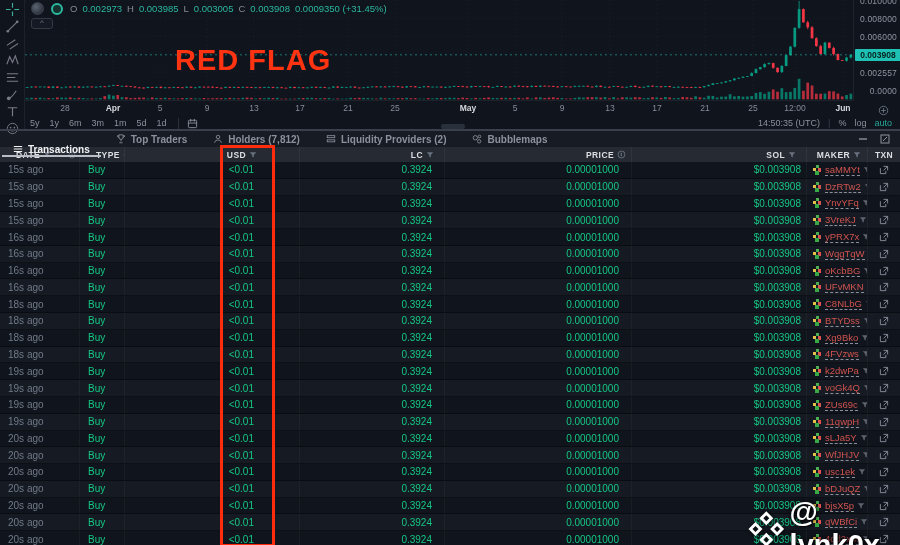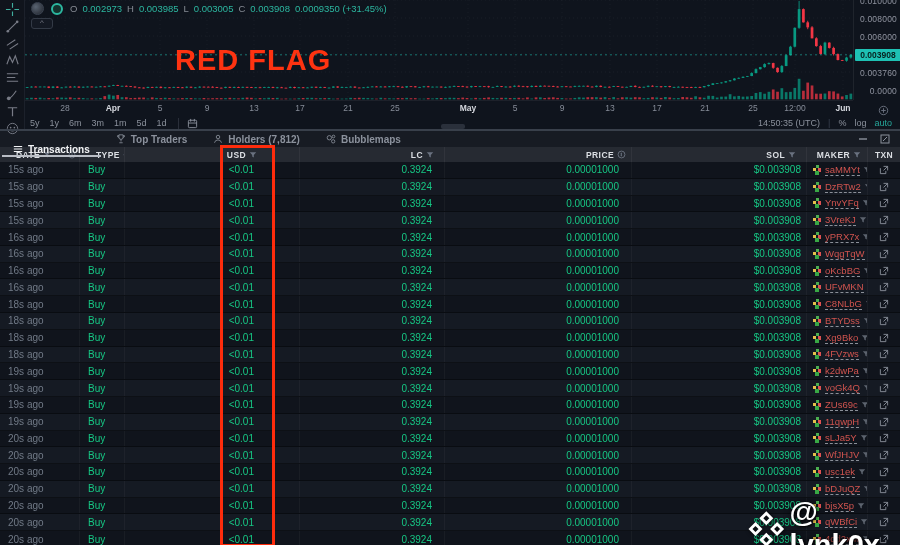--- a/index.html
+++ b/index.html
@@ -776,21 +776,21 @@
       <div class="legend-collapse">^</div>
     </div>
 
     <div class="red-flag">RED FLAG</div>
 
     <div class="price-axis">
       <div class="last-price" style="top: 48.828px;">0.003908</div>
     <span class="ytick" style="top: -4px;">0.010000</span>
         <span class="ytick" style="top: 14px;">0.008000</span>
         <span class="ytick" style="top: 32px;">0.006000</span>
-        <span class="ytick" style="top: 68px;">0.003760</span>
+        <span class="ytick" style="top: 68px;">0.002557</span>
         <span class="ytick" style="top: 86px;">0.0000</span>
       </div>
 
     <div class="time-axis">
         <span class="xtick" style="left: 25px;">28</span>
         <span class="xtick major" style="left: 73px;">Apr</span>
         <span class="xtick" style="left: 120px;">5</span>
         <span class="xtick" style="left: 167px;">9</span>
         <span class="xtick" style="left: 214px;">13</span>
         <span class="xtick" style="left: 260px;">17</span>
@@ -860,20 +860,29 @@
           <span>Top Traders</span>
         </div>
         <div class="tab">
           <span class="tab-ic">
             <svg width="10" height="10" viewBox="0 0 12 12">
               <circle cx="6" cy="3.6" r="2.1" fill="none" stroke="currentColor"></circle>
               <path d="M1.8 10.5a4.3 4.3 0 0 1 8.4 0" fill="none" stroke="currentColor"></path>
             </svg>
           </span>
           <span>Holders (7,812)</span>
+        </div>
+        <div class="tab">
+          <span class="tab-ic">
+            <svg width="10" height="10" viewBox="0 0 12 12">
+              <rect x="1.5" y="2" width="9" height="2.4" fill="none" stroke="currentColor"></rect>
+              <rect x="1.5" y="7" width="9" height="2.4" fill="none" stroke="currentColor"></rect>
+            </svg>
+          </span>
+          <span>Liquidity Providers (2)</span>
         </div>
         <div class="tab">
           <span class="tab-ic">
             <svg width="10" height="10" viewBox="0 0 12 12">
               <circle cx="4" cy="4.5" r="2.6" fill="none" stroke="currentColor"></circle>
               <circle cx="9" cy="3" r="1.6" fill="none" stroke="currentColor"></circle>
               <circle cx="8.6" cy="8.8" r="2" fill="none" stroke="currentColor"></circle>
             </svg>
           </span>
           <span>Bubblemaps</span>

